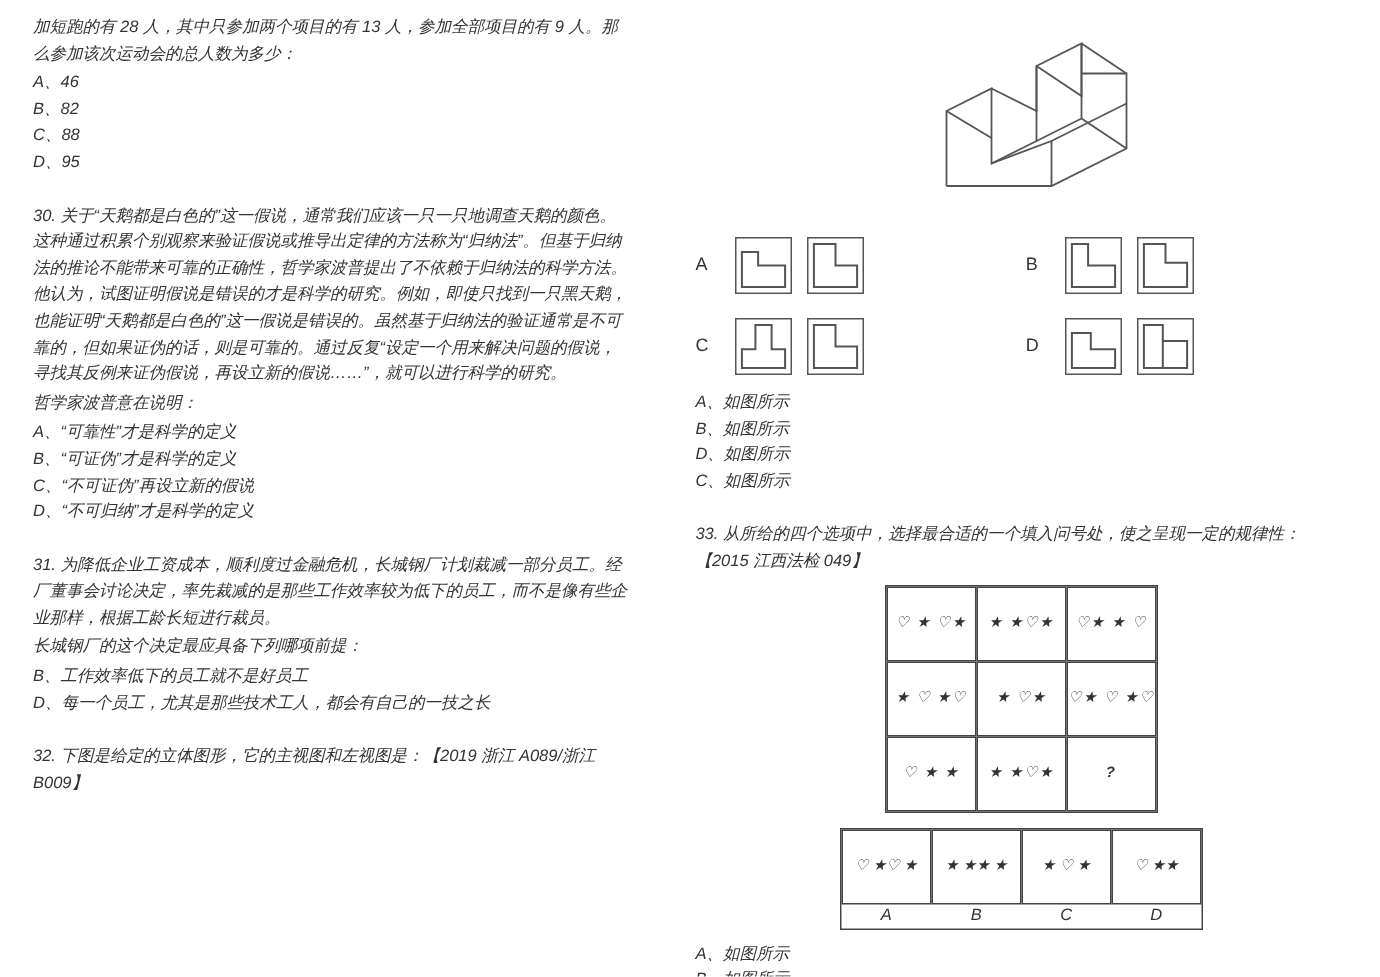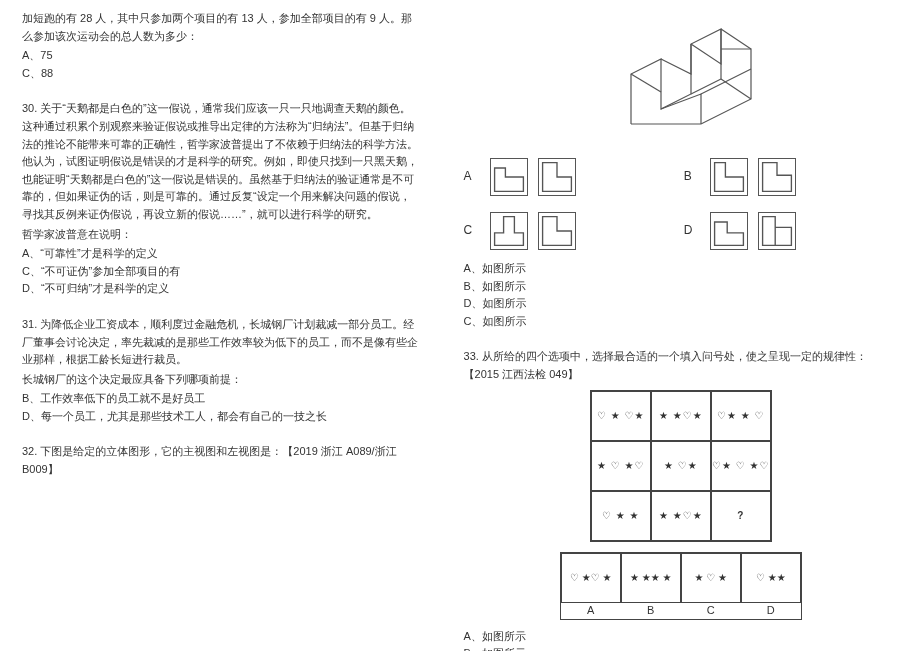--- a/index.html
+++ b/index.html
@@ -13,21 +13,21 @@
       display: flex;
       overflow: hidden;
     }
     .col {
       width: 50%;
       padding: 10px 22px;
       line-height: 1.6;
     }
     .col-left { width: 48%; }
     .col-right { width: 52%; }
-    .block { margin-bottom: 18px; }
+    .block { margin-bottom: 18px; font-style: italic; }
     .choice { display: block; }
     .q-text { margin-bottom: 2px; }
     .figure-box {
       display: flex;
       justify-content: center;
       margin: 4px 0 14px 0;
     }
     .iso-3d {
       width: 160px; height: 130px;
     }
@@ -79,29 +79,32 @@
     }
     .q33-ans .albl { border: none; font-size: 11px; }
     .qmark { font-size: 20px; font-weight: bold; }
   </style>
 </head>
 <body>
 
 <div class="col col-left">
   <div class="block">
     <div class="q-text">加短跑的有 28 人，其中只参加两个项目的有 13 人，参加全部项目的有 9 人。那么参加该次运动会的总人数为多少：</div>
-    <span class="choice">A、75</span>
+    <span class="choice">A、46</span>
+    <span class="choice">B、82</span>
     <span class="choice">C、88</span>
+    <span class="choice">D、95</span>
   </div>
 
   <div class="block">
     <div class="q-text">30. 关于“天鹅都是白色的”这一假说，通常我们应该一只一只地调查天鹅的颜色。这种通过积累个别观察来验证假说或推导出定律的方法称为“归纳法”。但基于归纳法的推论不能带来可靠的正确性，哲学家波普提出了不依赖于归纳法的科学方法。他认为，试图证明假说是错误的才是科学的研究。例如，即使只找到一只黑天鹅，也能证明“天鹅都是白色的”这一假说是错误的。虽然基于归纳法的验证通常是不可靠的，但如果证伪的话，则是可靠的。通过反复“设定一个用来解决问题的假说，寻找其反例来证伪假说，再设立新的假说……”，就可以进行科学的研究。</div>
     <div class="q-text">哲学家波普意在说明：</div>
     <span class="choice">A、“可靠性”才是科学的定义</span>
-    <span class="choice">C、“不可证伪”参加全部项目的有</span>
+    <span class="choice">B、“可证伪”才是科学的定义</span>
+    <span class="choice">C、“不可证伪”再设立新的假说</span>
     <span class="choice">D、“不可归纳”才是科学的定义</span>
   </div>
 
   <div class="block">
     <div class="q-text">31. 为降低企业工资成本，顺利度过金融危机，长城钢厂计划裁减一部分员工。经厂董事会讨论决定，率先裁减的是那些工作效率较为低下的员工，而不是像有些企业那样，根据工龄长短进行裁员。</div>
     <div class="q-text">长城钢厂的这个决定最应具备下列哪项前提：</div>
     <span class="choice">B、工作效率低下的员工就不是好员工</span>
     <span class="choice">D、每一个员工，尤其是那些技术工人，都会有自己的一技之长</span>
   </div>
 

